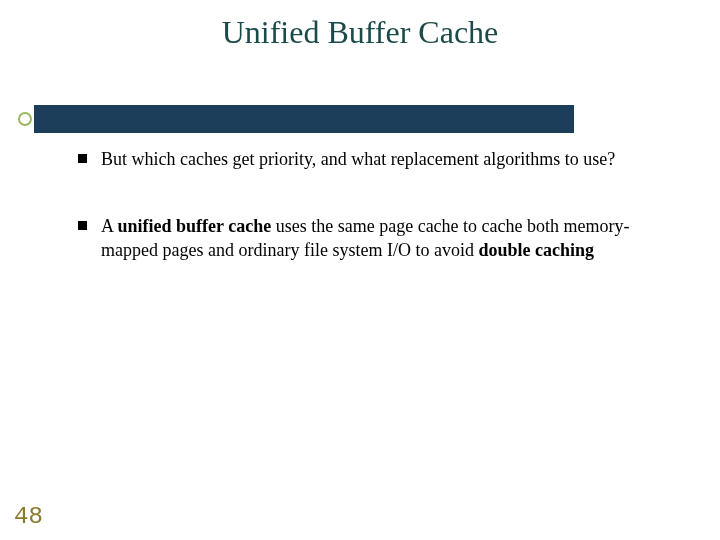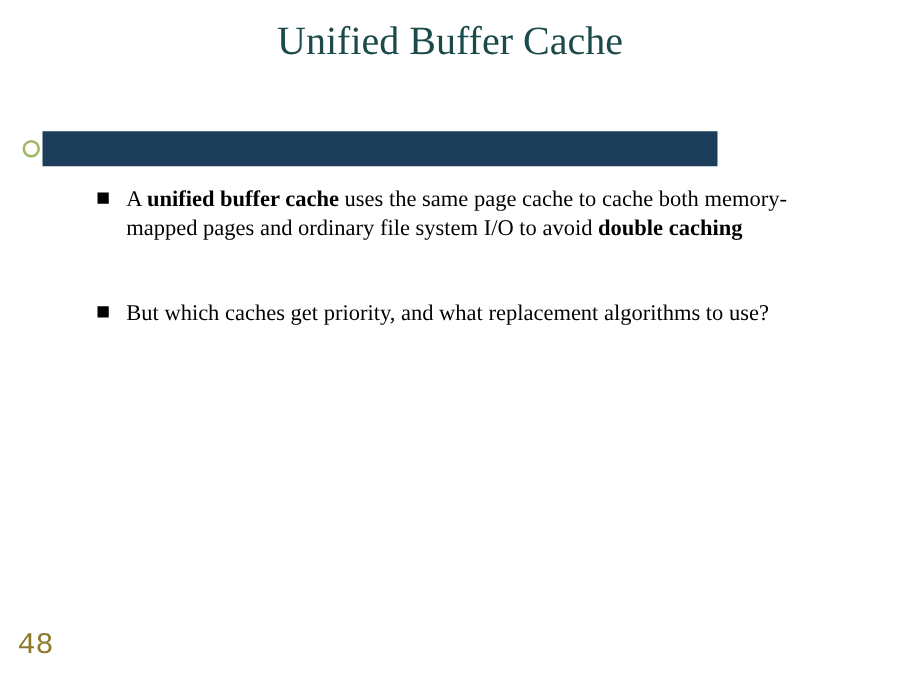--- a/index.html
+++ b/index.html
@@ -95,28 +95,28 @@
   <div class="rule-wrap">
     <div class="rule-dot"></div>
     <div class="rule-bar"></div>
   </div>
 
   <div class="content">
 
     <div class="bullet">
       <div class="sq"></div>
       <div class="txt">
-        <span>A </span><b>unified buffer cache</b><span> uses the same page cache to cache both memory-mapped pages and ordinary file system I/O to avoid </span><b>double caching</b><span></span>
+        <span>But which caches get priority, and what replacement algorithms to use?</span><b></b><span></span><b></b><span></span>
       </div>
     </div>
 
     <div class="bullet">
       <div class="sq"></div>
       <div class="txt">
-        <span>But which caches get priority, and what replacement algorithms to use?</span><b></b><span></span><b></b><span></span>
+        <span>A </span><b>unified buffer cache</b><span> uses the same page cache to cache both memory-mapped pages and ordinary file system I/O to avoid </span><b>double caching</b><span></span>
       </div>
     </div>
 
   </div>
 
   <div class="pagenum">48</div>
 
 </div>
 
 </body></html>

